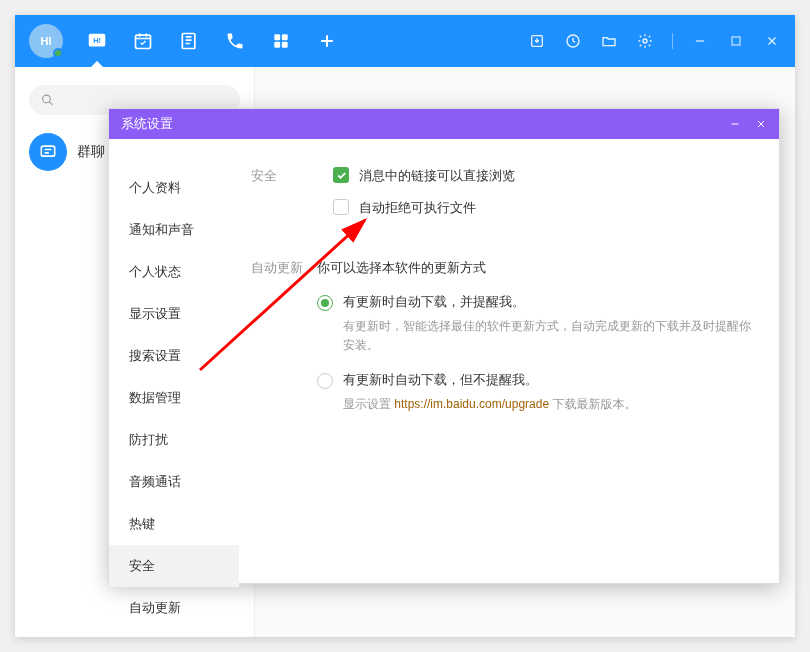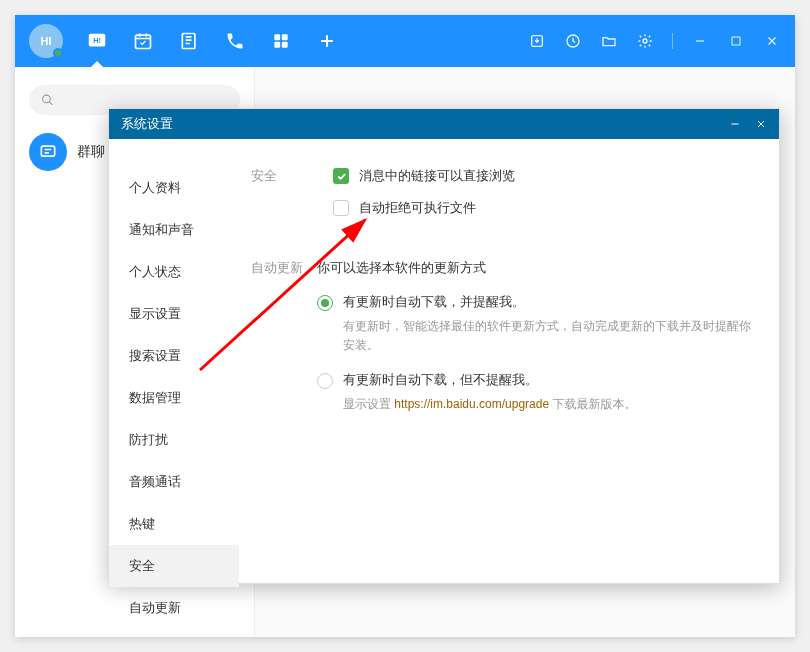--- a/index.html
+++ b/index.html
@@ -18,32 +18,32 @@
     .sidebar { width: 240px; background: #fff; border-right: 1px solid #eee; padding-top: 10px; }
     .search-box { margin: 8px 14px; height: 30px; background: #f3f3f3; border-radius: 15px; display: flex; align-items: center; padding: 0 12px; }
     .search-box input { border: none; background: transparent; outline: none; width: 100%; font-size: 13px; }
     .contact-row { display: flex; align-items: center; padding: 10px 14px; gap: 10px; cursor: pointer; }
     .contact-avatar { width: 38px; height: 38px; border-radius: 50%; background: #1e90ff; display: flex; align-items: center; justify-content: center; }
     .contact-avatar svg { width: 20px; height: 20px; }
     .contact-name { font-size: 14px; color: #333; }
     .content-area { flex: 1; background: #fafafa; }
     
     .dialog { position: absolute; top: 108px; left: 108px; width: 672px; height: 476px; background: #fff; box-shadow: 0 4px 20px rgba(0,0,0,0.25); border: 1px solid #ddd; }
-    .dialog-titlebar { height: 30px; background: #0369a1; display: flex; align-items: center; padding: 0 12px; color: #fff; font-size: 13px; }
+    .dialog-titlebar { height: 30px; background: #8b5cf6; display: flex; align-items: center; padding: 0 12px; color: #fff; font-size: 13px; }
     .dialog-titlebar-right { margin-left: auto; display: flex; gap: 14px; }
     .dlg-btn { cursor: pointer; color: #fff; display: flex; align-items: center; }
     .dialog-body { display: flex; height: calc(100% - 30px); }
     .settings-nav { width: 130px; background: #fff; padding-top: 28px; }
     .settings-nav-item { padding: 12px 20px; font-size: 13px; color: #333; cursor: pointer; }
     .settings-nav-item.selected { background: #f2f2f2; }
     .settings-content { flex: 1; padding: 28px 28px 28px 12px; overflow: auto; }
     .section { display: flex; margin-bottom: 28px; }
     .section-title { width: 66px; color: #999; font-size: 13px; flex-shrink: 0; }
     .section-body { flex: 1; }
-    .check-row { display: flex; align-items: center; gap: 10px; margin-bottom: 14px; font-size: 13px; color: #333; padding-left: 16px; }
+    .check-row { display: flex; align-items: flex-start; gap: 10px; margin-bottom: 14px; font-size: 13px; color: #333; padding-left: 16px; }
     .checkbox { width: 16px; height: 16px; border-radius: 3px; display: flex; align-items: center; justify-content: center; cursor: pointer; flex-shrink: 0; }
     .checkbox.checked { background: #4caf50; }
     .checkbox.unchecked { border: 1px solid #ccc; background: #fff; }
     .desc-text { font-size: 13px; color: #333; margin-bottom: 16px; }
     .radio-row { display: flex; align-items: center; gap: 10px; margin-bottom: 6px; }
     .radio { width: 16px; height: 16px; border-radius: 50%; border: 1px solid #ccc; cursor: pointer; flex-shrink: 0; display: flex; align-items: center; justify-content: center; margin-top: 1px; }
     .radio.selected { border-color: #4caf50; }
     .radio.selected::after { content: ''; width: 8px; height: 8px; border-radius: 50%; background: #4caf50; }
     .radio-label { font-size: 13px; color: #333; }
     .radio-desc { font-size: 12px; color: #999; margin-left: 26px; margin-bottom: 16px; line-height: 1.6; }

